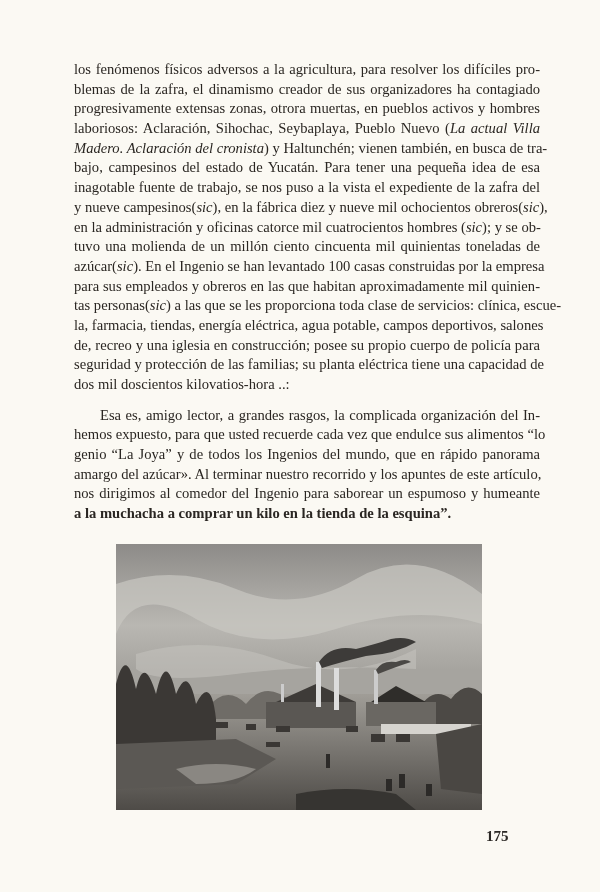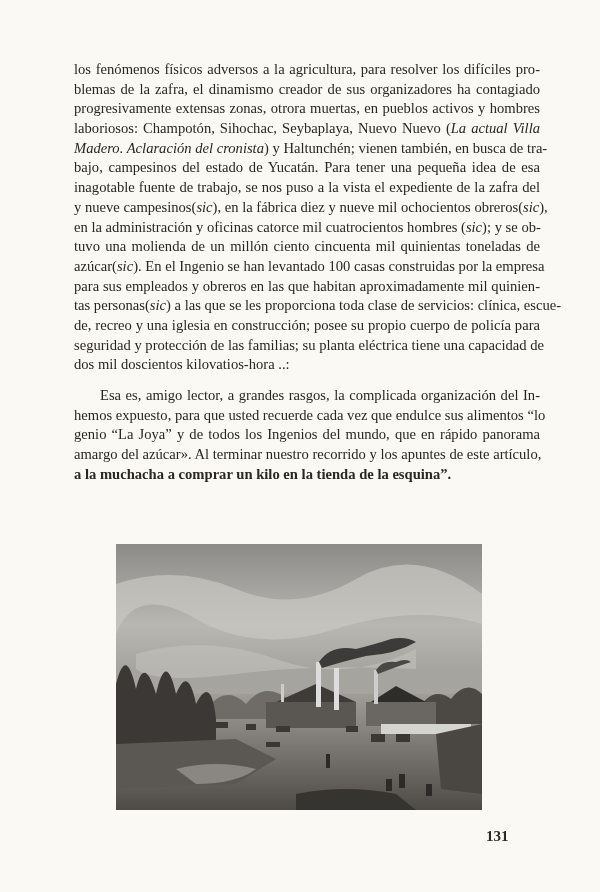--- a/index.html
+++ b/index.html
@@ -31,39 +31,41 @@
 </style>
 </head>
 <body>
 
 <div class="page">
   <div class="text-block" id="text-block">
       <div>
         <span class="line"><span>los fenómenos físicos adversos a la agricultura, para resolver los difíciles  pro-</span></span>
         <span class="line"><span>blemas de la zafra, el dinamismo creador de sus organizadores ha contagiado</span></span>
         <span class="line"><span>progresivamente extensas zonas, otrora muertas, en pueblos activos y hombres</span></span>
-        <span class="line"><span>laboriosos: Champotón, Sihochac, Seybaplaya, Nuevo Nuevo (</span><span class="it">La actual Villa</span></span>
+        <span class="line"><span>laboriosos: Aclaración, Sihochac, Seybaplaya, Pueblo Nuevo (</span><span class="it">La actual Villa</span></span>
         <span class="line"><span class="it">Madero. Aclaración del cronista</span><span>) y Haltunchén; vienen también, en busca de tra-</span></span>
         <span class="line"><span>bajo, campesinos del estado de Yucatán. Para tener una pequeña idea de esa</span></span>
         <span class="line"><span>inagotable fuente de trabajo, se nos puso a la vista el expediente de la zafra del</span></span>
         <span class="line"><span>y nueve campesinos(</span><span class="it">sic</span><span>), en la fábrica diez y nueve mil ochocientos obreros(</span><span class="it">sic</span><span>),</span></span>
         <span class="line"><span>en la administración y oficinas catorce mil cuatrocientos hombres (</span><span class="it">sic</span><span>); y se ob-</span></span>
         <span class="line"><span>tuvo una molienda de un millón ciento cincuenta mil quinientas toneladas de</span></span>
         <span class="line"><span>azúcar(</span><span class="it">sic</span><span>). En el Ingenio se han levantado 100 casas construidas por la empresa</span></span>
         <span class="line"><span>para sus empleados y obreros en las que habitan aproximadamente mil quinien-</span></span>
         <span class="line"><span>tas personas(</span><span class="it">sic</span><span>) a las que se les proporciona toda clase de servicios: clínica, escue-</span></span>
+        <span class="line"><span>la, farmacia, tiendas, energía eléctrica, agua potable, campos deportivos, salones</span></span>
         <span class="line"><span>de, recreo y una iglesia en construcción; posee su propio cuerpo de policía para</span></span>
         <span class="line"><span>seguridad y protección de las familias; su planta eléctrica tiene una capacidad de</span></span>
         <span class="line last"><span>dos mil doscientos kilovatios-hora ..:</span></span>
       </div>
       <div>
         <span class="line indent"><span>Esa es, amigo lector, a grandes rasgos, la complicada organización del In-</span></span>
         <span class="line"><span>hemos expuesto, para que usted recuerde cada vez que endulce sus alimentos “lo</span></span>
         <span class="line"><span>genio “La Joya” y de todos los Ingenios del mundo, que en rápido panorama</span></span>
         <span class="line"><span>amargo del azúcar». Al terminar nuestro recorrido y los apuntes de este artículo,</span></span>
+        <span class="line"><span>nos dirigimos al comedor del Ingenio para saborear un espumoso y humeante</span></span>
         <span class="line last"><span class="bold">a la muchacha a comprar un kilo en la tienda de la esquina”.</span></span>
       </div>
     </div>
 
   <div class="figure">
     <svg viewBox="0 0 366 266" preserveAspectRatio="none">
       <defs>
         <linearGradient id="sky" x1="0" y1="0" x2="0" y2="1">
           <stop offset="0" stop-color="#8d8b88"></stop>
           <stop offset="0.45" stop-color="#b9b7b2"></stop>
@@ -107,14 +109,14 @@
       <g fill="#2c2a28">
         <rect x="210" y="210" width="4" height="14"></rect>
         <rect x="270" y="235" width="6" height="12"></rect>
         <rect x="283" y="230" width="6" height="14"></rect>
         <rect x="310" y="240" width="6" height="12"></rect>
       </g>
       <path d="M180 250 Q230 240 280 250 L300 266 L180 266 Z" fill="#363431"></path>
     </svg>
   </div>
 
-  <div class="page-number">131</div>
+  <div class="page-number">175</div>
 </div>
 
 </body></html>

